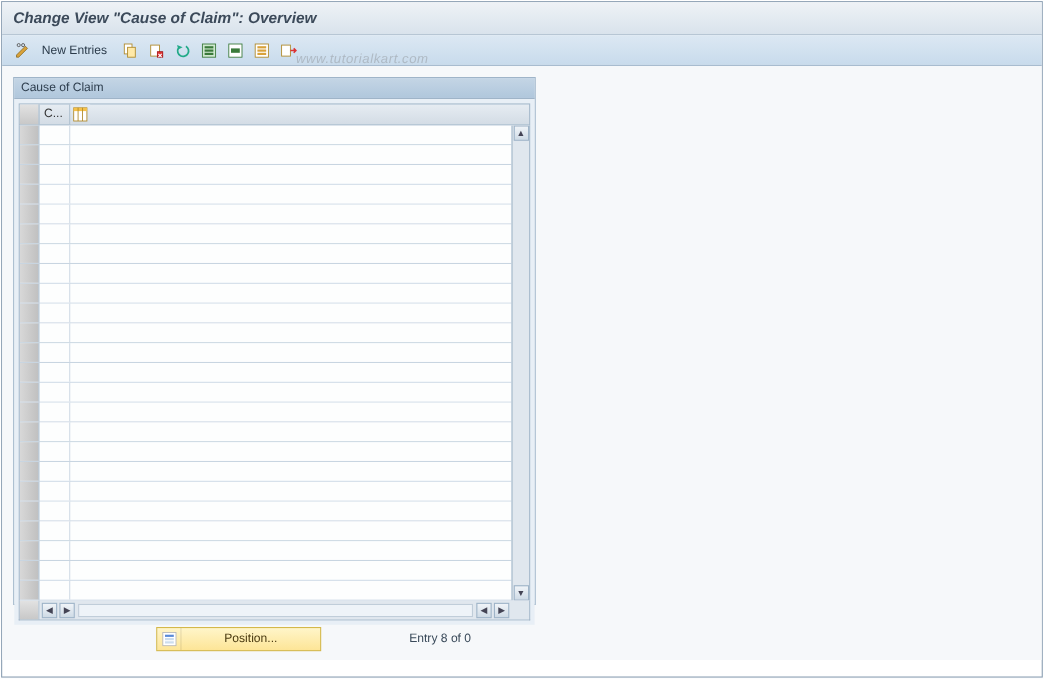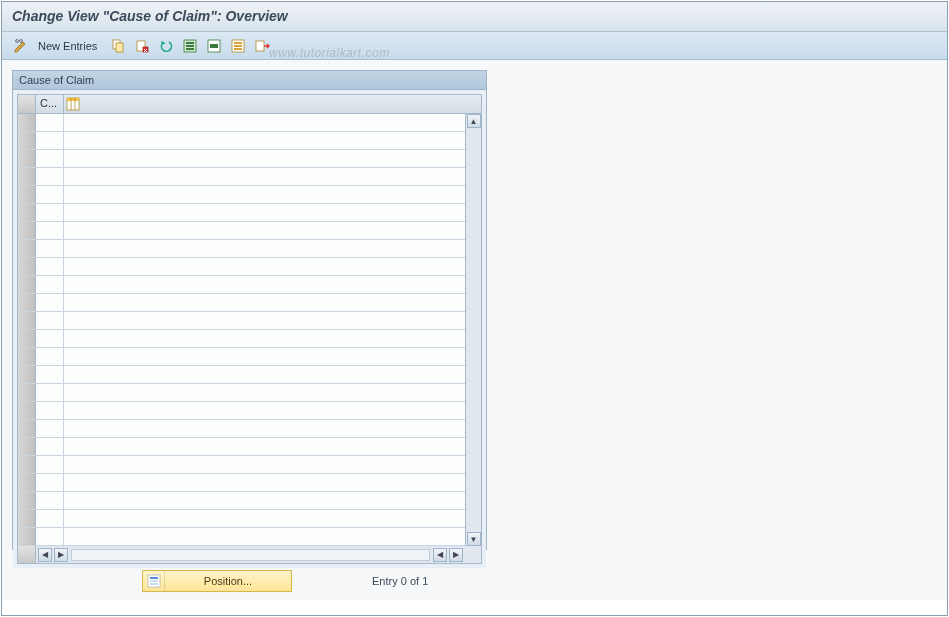--- a/index.html
+++ b/index.html
@@ -456,16 +456,16 @@
       <span class="pbtn-icon">
         <svg width="14" height="14" viewBox="0 0 14 14">
               <rect x="1" y="1" width="12" height="12" fill="#fff" stroke="#b8b8b8" stroke-width="0.8"></rect>
               <rect x="3" y="3" width="8" height="2" fill="#5a8ad8"></rect>
               <rect x="3" y="6" width="8" height="2" fill="#cde"></rect>
               <rect x="3" y="9" width="8" height="2" fill="#cde"></rect>
             </svg>
       </span>
       <span class="pbtn-label">Position...</span>
     </button>
-    <span class="entry-text">Entry 0 of 1</span>
+    <span class="entry-text">Entry 8 of 0</span>
   </div>
 </div>
 </div>
 
 </body></html>

